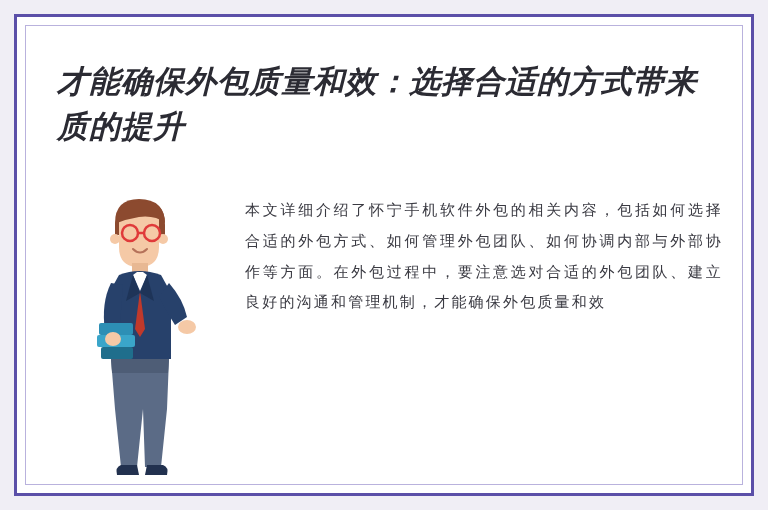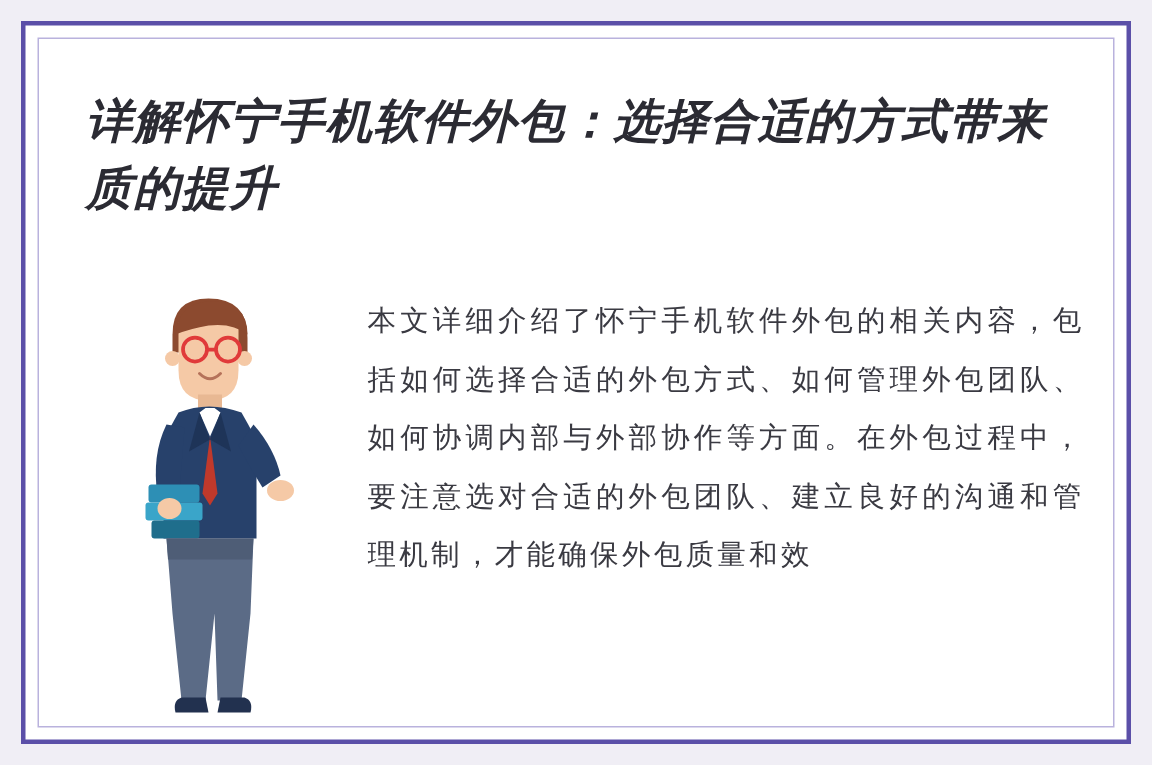--- a/index.html
+++ b/index.html
@@ -44,21 +44,21 @@
     color: #2b2b33;
     letter-spacing: 1px;
     font-style: italic;
   }
   .body-text {
     position: absolute;
     left: 228px;
     top: 178px;
     width: 478px;
     font-family: "DejaVu Sans", sans-serif;
-    font-size: 19px;
+    font-size: 15px;
     line-height: 2.05;
     color: #3a3a42;
     letter-spacing: 2.2px;
     text-align: justify;
     overflow: hidden;
     max-height: 300px;
   }
   .illustration {
     position: absolute;
     left: 60px;
@@ -66,21 +66,21 @@
     width: 150px;
     height: 310px;
   }
 </style>
 </head>
 <body>
 
 <div class="card">
   <div class="inner-frame"></div>
 
-  <div class="title">详解怀宁手机软件外包：选择合适的方式带来质的提升</div>
+  <div class="title">才能确保外包质量和效：选择合适的方式带来质的提升</div>
 
   <div class="illustration">
     <svg viewBox="0 0 150 310" width="150" height="310" xmlns="http://www.w3.org/2000/svg">
 
       <path d="M38 36 q0 -24 24 -24 q26 0 26 26 l0 10 l-50 0 z" fill="#8c4a2f"></path>
 
       <circle cx="38" cy="52" r="5" fill="#f5c9a6"></circle>
       <circle cx="86" cy="52" r="5" fill="#f5c9a6"></circle>
 
       <path d="M42 28 h40 v32 q0 20 -20 20 q-20 0 -20 -20 z" fill="#f5c9a6"></path>

